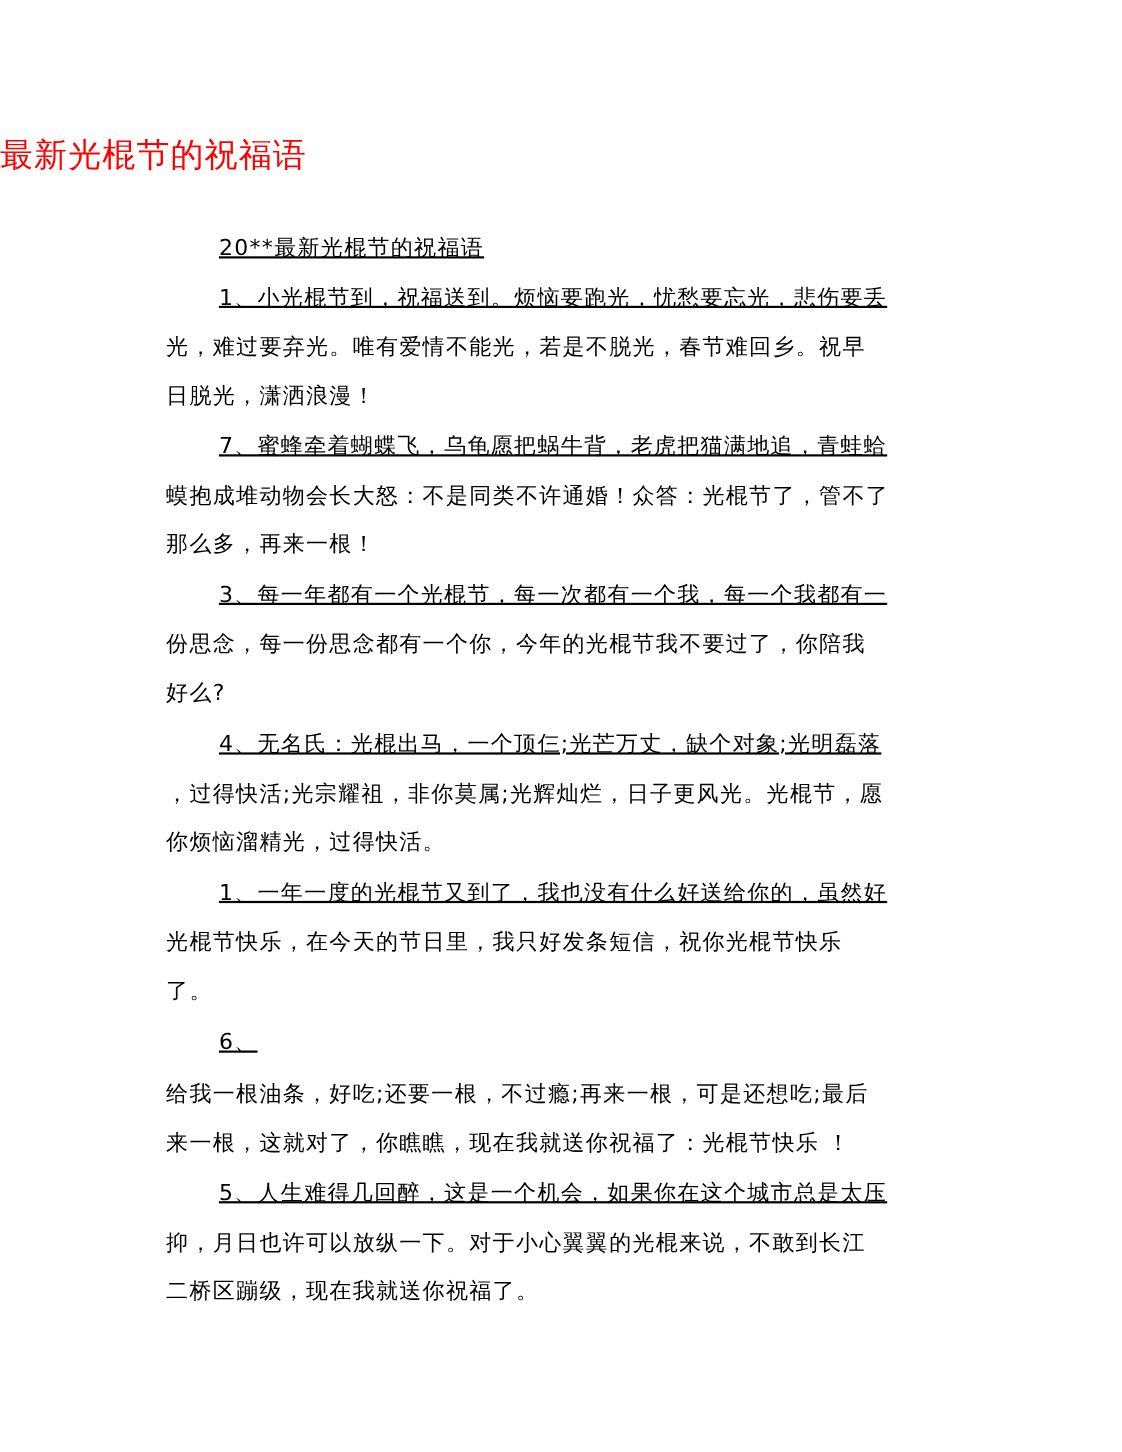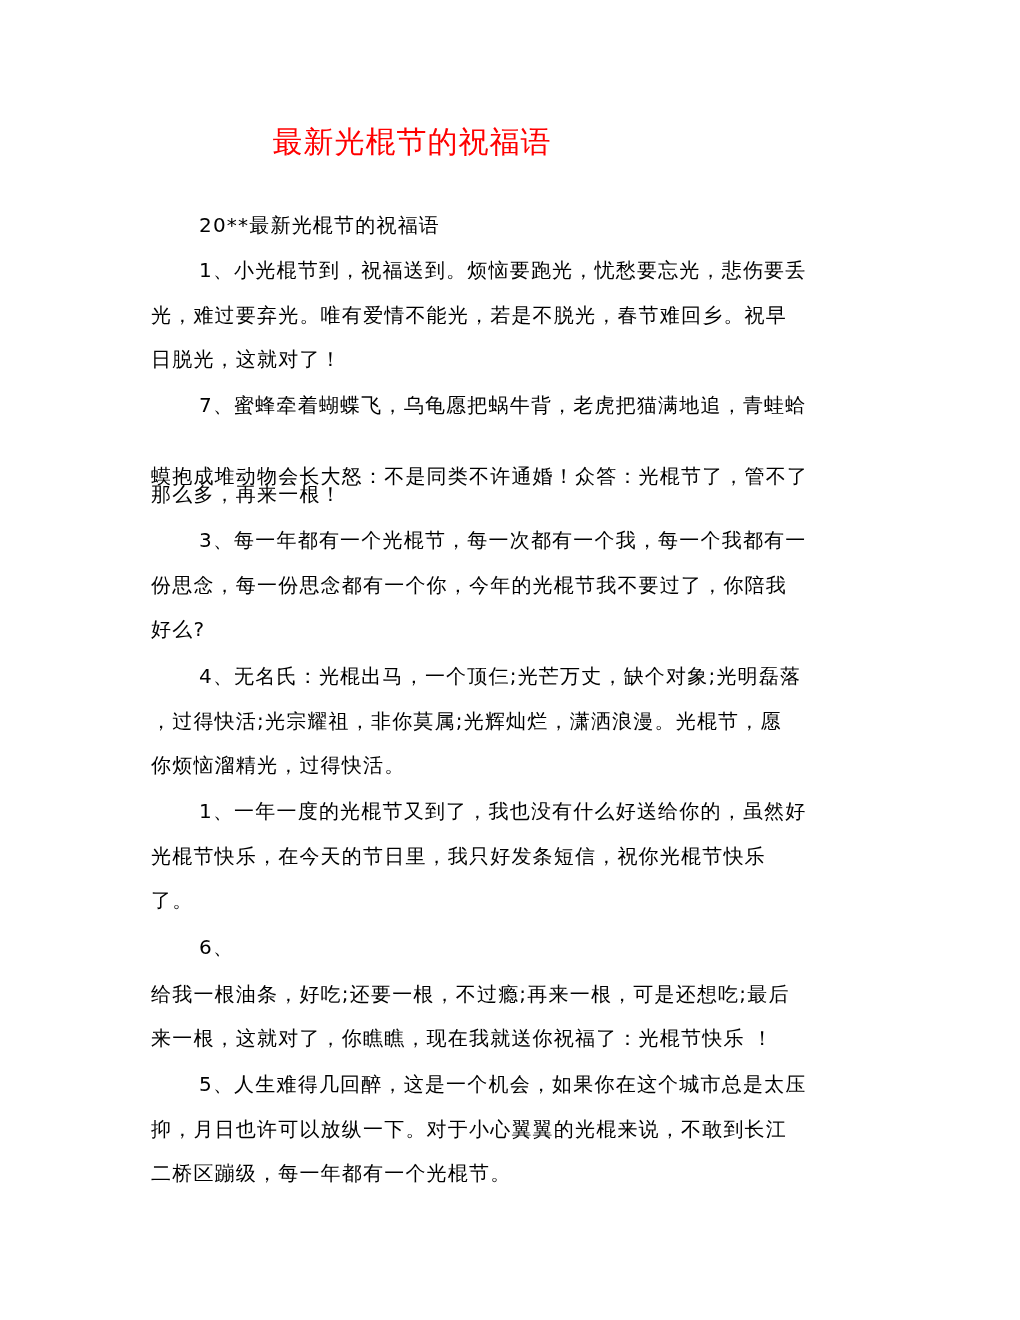--- a/index.html
+++ b/index.html
@@ -20,82 +20,81 @@
       left: 0; top: 0;
       width: 1020px;
       height: 1320px;
       background: #ffffff;
     }
     .doc-title {
       position: absolute;
       left: 0;
       top: 122px;
       width: 824px;
-      text-align: center;
       font-size: 30px;
       line-height: 40px;
       color: #ff0000;
       letter-spacing: 1px;
       white-space: nowrap;
     }
     .line {
       position: absolute;
       left: 151px;
       font-size: 20px;
       line-height: 28px;
       white-space: nowrap;
       color: #000000;
       letter-spacing: 1.2px;
     }
-    .indent { left: 199px; }
+    .indent { left: 199px; text-decoration: underline; }
   </style>
 </head>
 <body>
 
 <div class="page">
 
   <div class="doc-title">最新光棍节的祝福语</div>
 
   <div class="line indent" style="top:211px">20**最新光棍节的祝福语</div>
 
   <div>
     <div class="line indent" style="top:256px">1、小光棍节到，祝福送到。烦恼要跑光，忧愁要忘光，悲伤要丢</div>
     <div class="line" style="top:301px">光，难过要弃光。唯有爱情不能光，若是不脱光，春节难回乡。祝早</div>
-    <div class="line" style="top:345px">日脱光，这就对了！</div>
+    <div class="line" style="top:345px">日脱光，潇洒浪漫！</div>
   </div>
 
   <div>
     <div class="line indent" style="top:391px">7、蜜蜂牵着蝴蝶飞，乌龟愿把蜗牛背，老虎把猫满地追，青蛙蛤</div>
-    <div class="line" style="top:462px">蟆抱成堆动物会长大怒：不是同类不许通婚！众答：光棍节了，管不了</div>
+    <div class="line" style="top:436px">蟆抱成堆动物会长大怒：不是同类不许通婚！众答：光棍节了，管不了</div>
     <div class="line" style="top:480px">那么多，再来一根！</div>
   </div>
 
   <div>
     <div class="line indent" style="top:526px">3、每一年都有一个光棍节，每一次都有一个我，每一个我都有一</div>
     <div class="line" style="top:571px">份思念，每一份思念都有一个你，今年的光棍节我不要过了，你陪我</div>
     <div class="line" style="top:615px">好么?</div>
   </div>
 
   <div>
     <div class="line indent" style="top:662px">4、无名氏：光棍出马，一个顶仨;光芒万丈，缺个对象;光明磊落</div>
-    <div class="line" style="top:707px">，过得快活;光宗耀祖，非你莫属;光辉灿烂，潇洒浪漫。光棍节，愿</div>
+    <div class="line" style="top:707px">，过得快活;光宗耀祖，非你莫属;光辉灿烂，日子更风光。光棍节，愿</div>
     <div class="line" style="top:751px">你烦恼溜精光，过得快活。</div>
   </div>
 
   <div>
     <div class="line indent" style="top:797px">1、一年一度的光棍节又到了，我也没有什么好送给你的，虽然好</div>
     <div class="line" style="top:842px">光棍节快乐，在今天的节日里，我只好发条短信，祝你光棍节快乐</div>
     <div class="line" style="top:886px">了。</div>
   </div>
 
   <div>
     <div class="line indent" style="top:933px">6、</div>
     <div class="line" style="top:980px">给我一根油条，好吃;还要一根，不过瘾;再来一根，可是还想吃;最后</div>
     <div class="line" style="top:1024px">来一根，这就对了，你瞧瞧，现在我就送你祝福了：光棍节快乐 ！</div>
   </div>
 
   <div>
     <div class="line indent" style="top:1070px">5、人生难得几回醉，这是一个机会，如果你在这个城市总是太压</div>
     <div class="line" style="top:1115px">抑，月日也许可以放纵一下。对于小心翼翼的光棍来说，不敢到长江</div>
-    <div class="line" style="top:1159px">二桥区蹦级，每一年都有一个光棍节。</div>
+    <div class="line" style="top:1159px">二桥区蹦级，现在我就送你祝福了。</div>
   </div>
 
 </div>
 
 </body></html>

